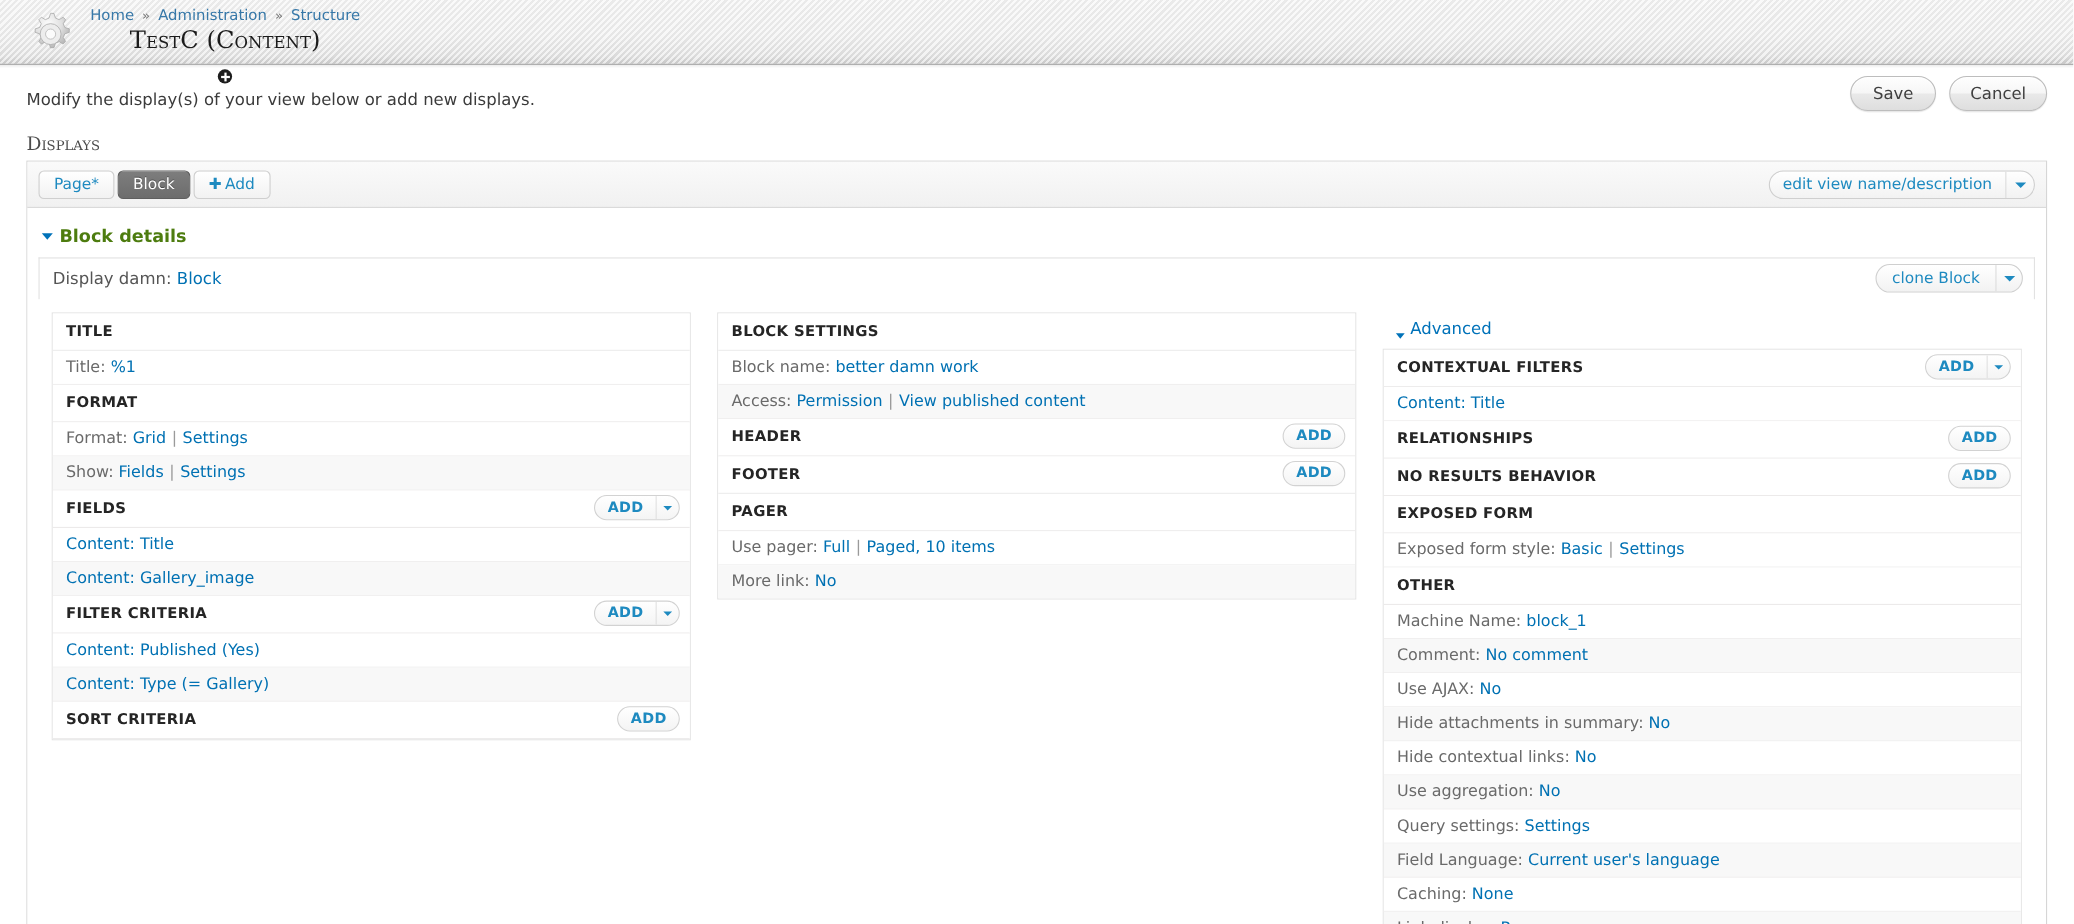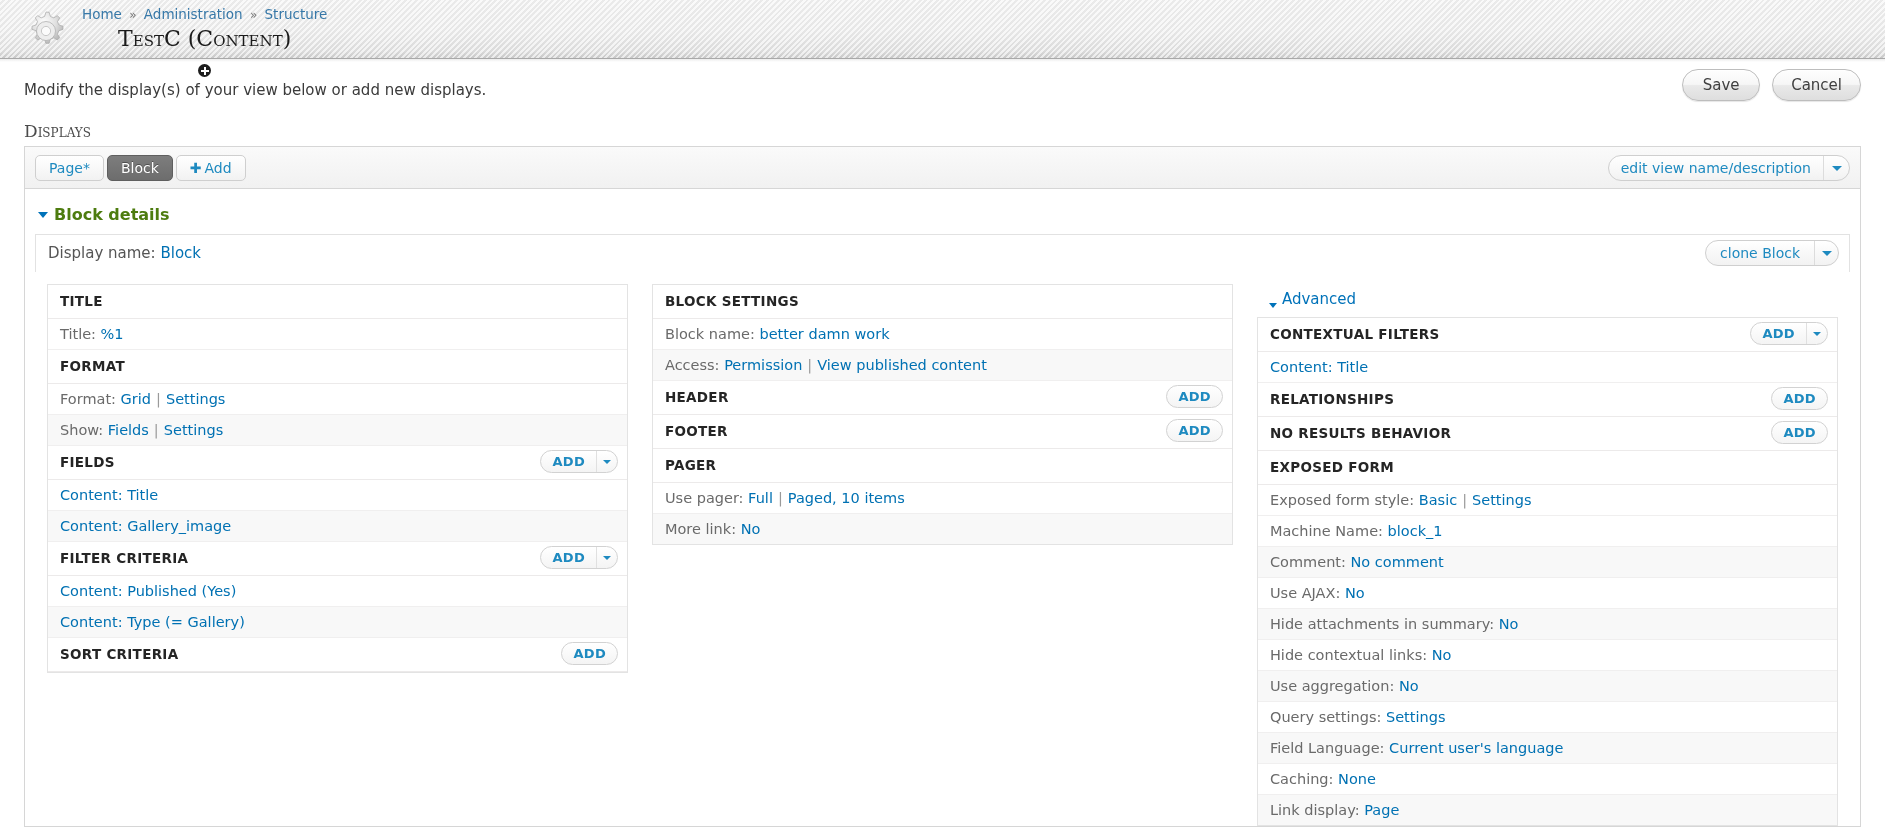--- a/index.html
+++ b/index.html
@@ -240,21 +240,21 @@
   </div>
 
   <div class="details-body">
 
     <div class="details-toggle">
       <span class="tri"></span>
       <span>Block details</span>
     </div>
 
     <div class="display-name-row">
-      <span>Display name:</span>
+      <span>Display damn:</span>
       <a class="val" href="#">Block</a>
       <div class="clone-btn">
         <span class="lbl">clone Block</span>
         <span class="arw">
             <span class="caret"></span>
           </span>
       </div>
     </div>
 
     <div class="cols">
@@ -316,20 +316,21 @@
               </div></div>
             <div class="row"><a href="#">Content: Title</a></div>
             <div class="bucket-head">RELATIONSHIPS<div class="add-btn">
                 <span class="lbl">Add</span>
               </div></div>
             <div class="bucket-head">NO RESULTS BEHAVIOR<div class="add-btn">
                 <span class="lbl">Add</span>
               </div></div>
             <div class="bucket-head">EXPOSED FORM</div>
             <div class="row"><span>Exposed form style: </span><a href="#">Basic</a><span class="pipe">|</span><a href="#">Settings</a></div>
+            <div class="bucket-head">OTHER</div>
             <div class="row"><span>Machine Name: </span><a href="#">block_1</a></div>
             <div class="row shade"><span>Comment: </span><a href="#">No comment</a></div>
             <div class="row"><span>Use AJAX: </span><a href="#">No</a></div>
             <div class="row shade"><span>Hide attachments in summary: </span><a href="#">No</a></div>
             <div class="row"><span>Hide contextual links: </span><a href="#">No</a></div>
             <div class="row shade"><span>Use aggregation: </span><a href="#">No</a></div>
             <div class="row"><span>Query settings: </span><a href="#">Settings</a></div>
             <div class="row shade"><span>Field Language: </span><a href="#">Current user's language</a></div>
             <div class="row"><span>Caching: </span><a href="#">None</a></div>
             <div class="row shade"><span>Link display: </span><a href="#">Page</a></div>

